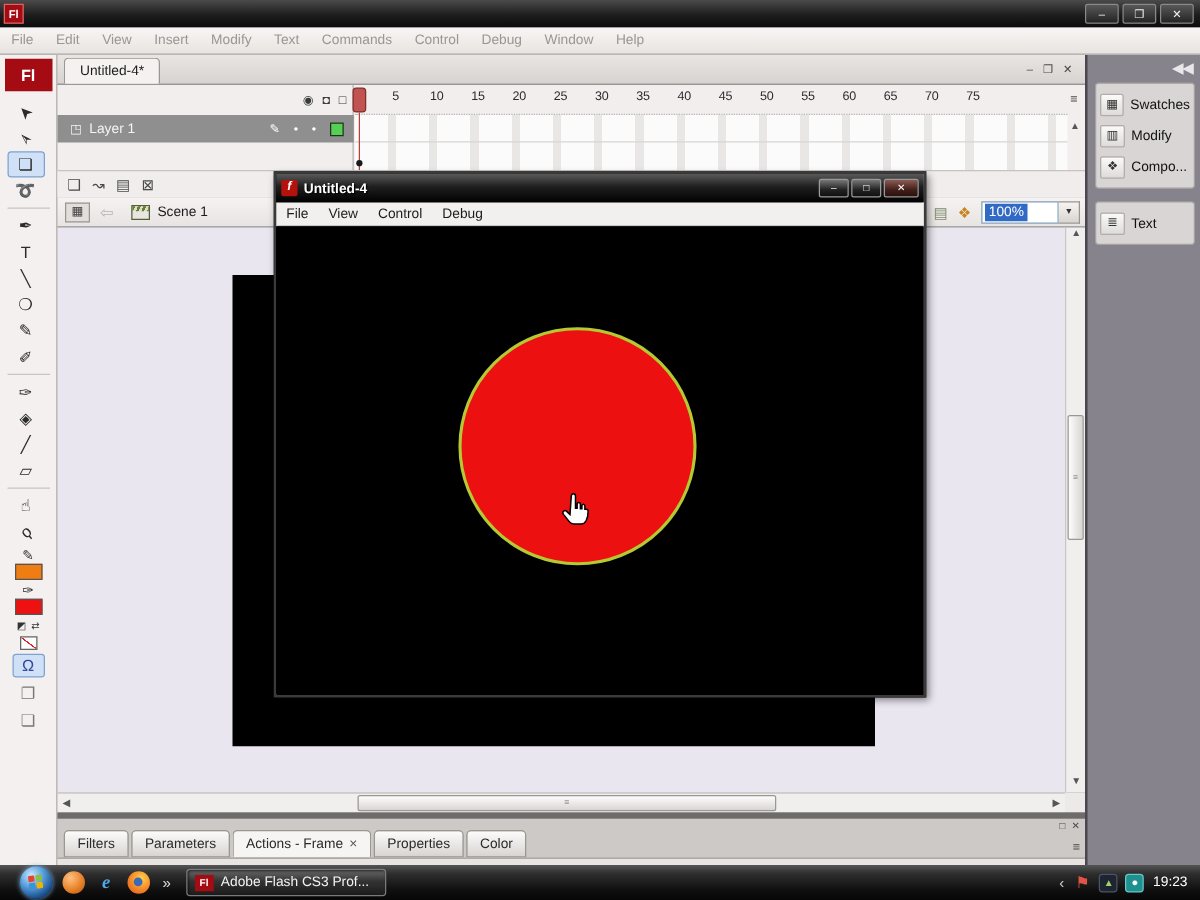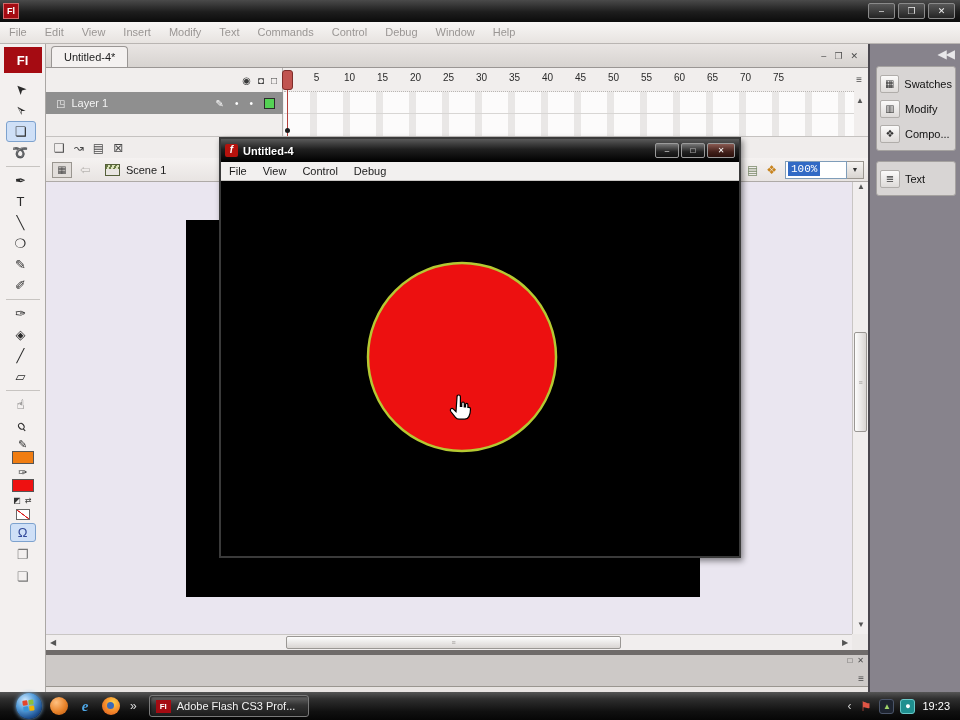--- a/index.html
+++ b/index.html
@@ -84,21 +84,21 @@
   #editbar .back { color:#b8b5b2; font-size:13px; margin-right:14px; }
   .clapper { width:15px; height:12px; margin-right:6px; border:1px solid #55603a;
     background:linear-gradient(#c8d49a 0 4px,#e9e6e2 4px); position:relative; }
   .clapper:before { content:""; position:absolute; left:0; top:0; width:100%; height:4px;
     background:repeating-linear-gradient(115deg,#6a7a46 0 2px,#dbe3bb 2px 4px); }
   #editbar .scene-label { color:#1c1c1c; }
   #editbar .right { margin-left:auto; display:flex; align-items:center; gap:8px; padding-right:4px; }
   #editbar .edit-ico { font-size:12px; color:#7a8a6a; }
   #editbar .edit-ico.orange { color:#c8841e; }
   .zoombox { display:flex; }
-  .zoombox .field { width:62px; height:18px; background:#fff; border:1px solid #7f9db9; display:flex; align-items:flex-start;font-family:Liberation Mono, monospace; }
+  .zoombox .field { width:62px; height:18px; background:#fff; border:1px solid #7f9db9; display:flex; align-items:center; }
   .zoombox .field span { background:#316ac5; color:#fff; padding:0 3px; margin-left:2px; line-height:14px; }
   .zoombox .drop { width:17px; height:18px; background:linear-gradient(#f6f4f2,#d9d5d1); border:1px solid #9a9690;
     border-left:none; font-size:7px; color:#333; display:flex; align-items:center; justify-content:center; }
 
   
   #canvas { position:absolute; left:46px; top:182px; width:806px; height:452px; background:#eae6f0; overflow:hidden; }
   #stage-black { position:absolute; left:140px; top:38px; width:514px; height:377px; background:#000; }
   #vscroll { position:absolute; left:852px; top:182px; width:16px; height:452px; background:#f1eeee; border-left:1px solid #c9c6c4; }
   #vscroll .arr { position:absolute; left:0; width:16px; height:14px; text-align:center; font-size:8px; color:#555; }
   #vscroll .thumb { position:absolute; left:1px; top:150px; width:13px; height:100px;
@@ -431,20 +431,38 @@
         </div>
       </div>
   </div>
 
   <div id="bottompanel">
     <span class="minis">
       <span>□</span>
       <span>✕</span>
     </span>
     <span class="pmenu">≡</span>
+    <div class="btabs" id="bottom-tabs">
+        <div class="btab">
+          <span>Filters</span>
+        </div>
+        <div class="btab">
+          <span>Parameters</span>
+        </div>
+        <div class="btab active">
+          <span>Actions - Frame</span>
+          <span class="x">×</span>
+        </div>
+        <div class="btab">
+          <span>Properties</span>
+        </div>
+        <div class="btab">
+          <span>Color</span>
+        </div>
+      </div>
     <div id="panel-understrip"></div>
   </div>
 
   <div id="taskbar">
     <div id="start-orb">
       <span class="flag">
         <i style="background:#e4452b"></i>
           <i style="background:#8abf3f"></i>
           <i style="background:#3a93d6"></i>
           <i style="background:#f0b400"></i>

